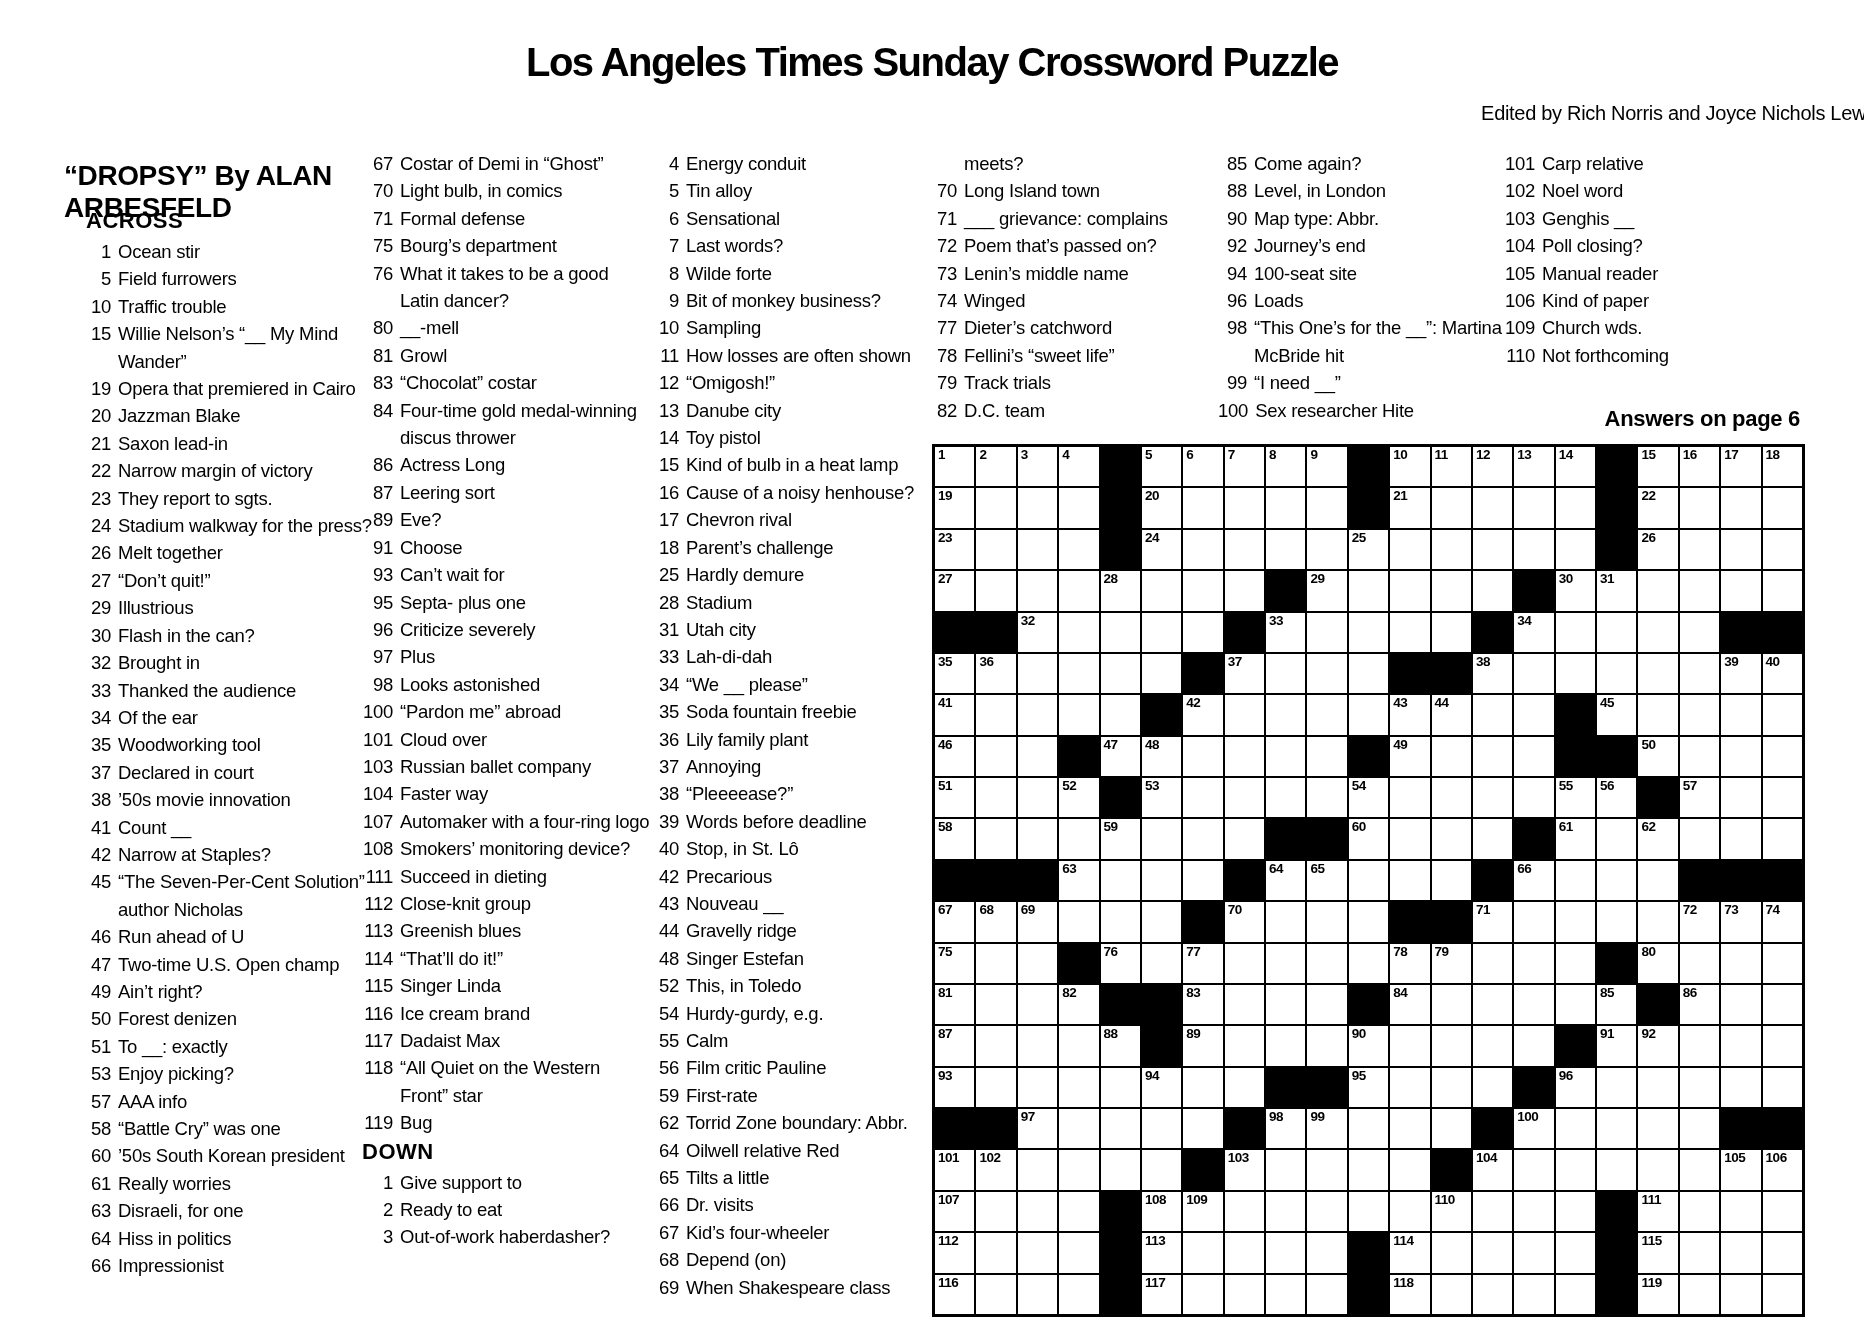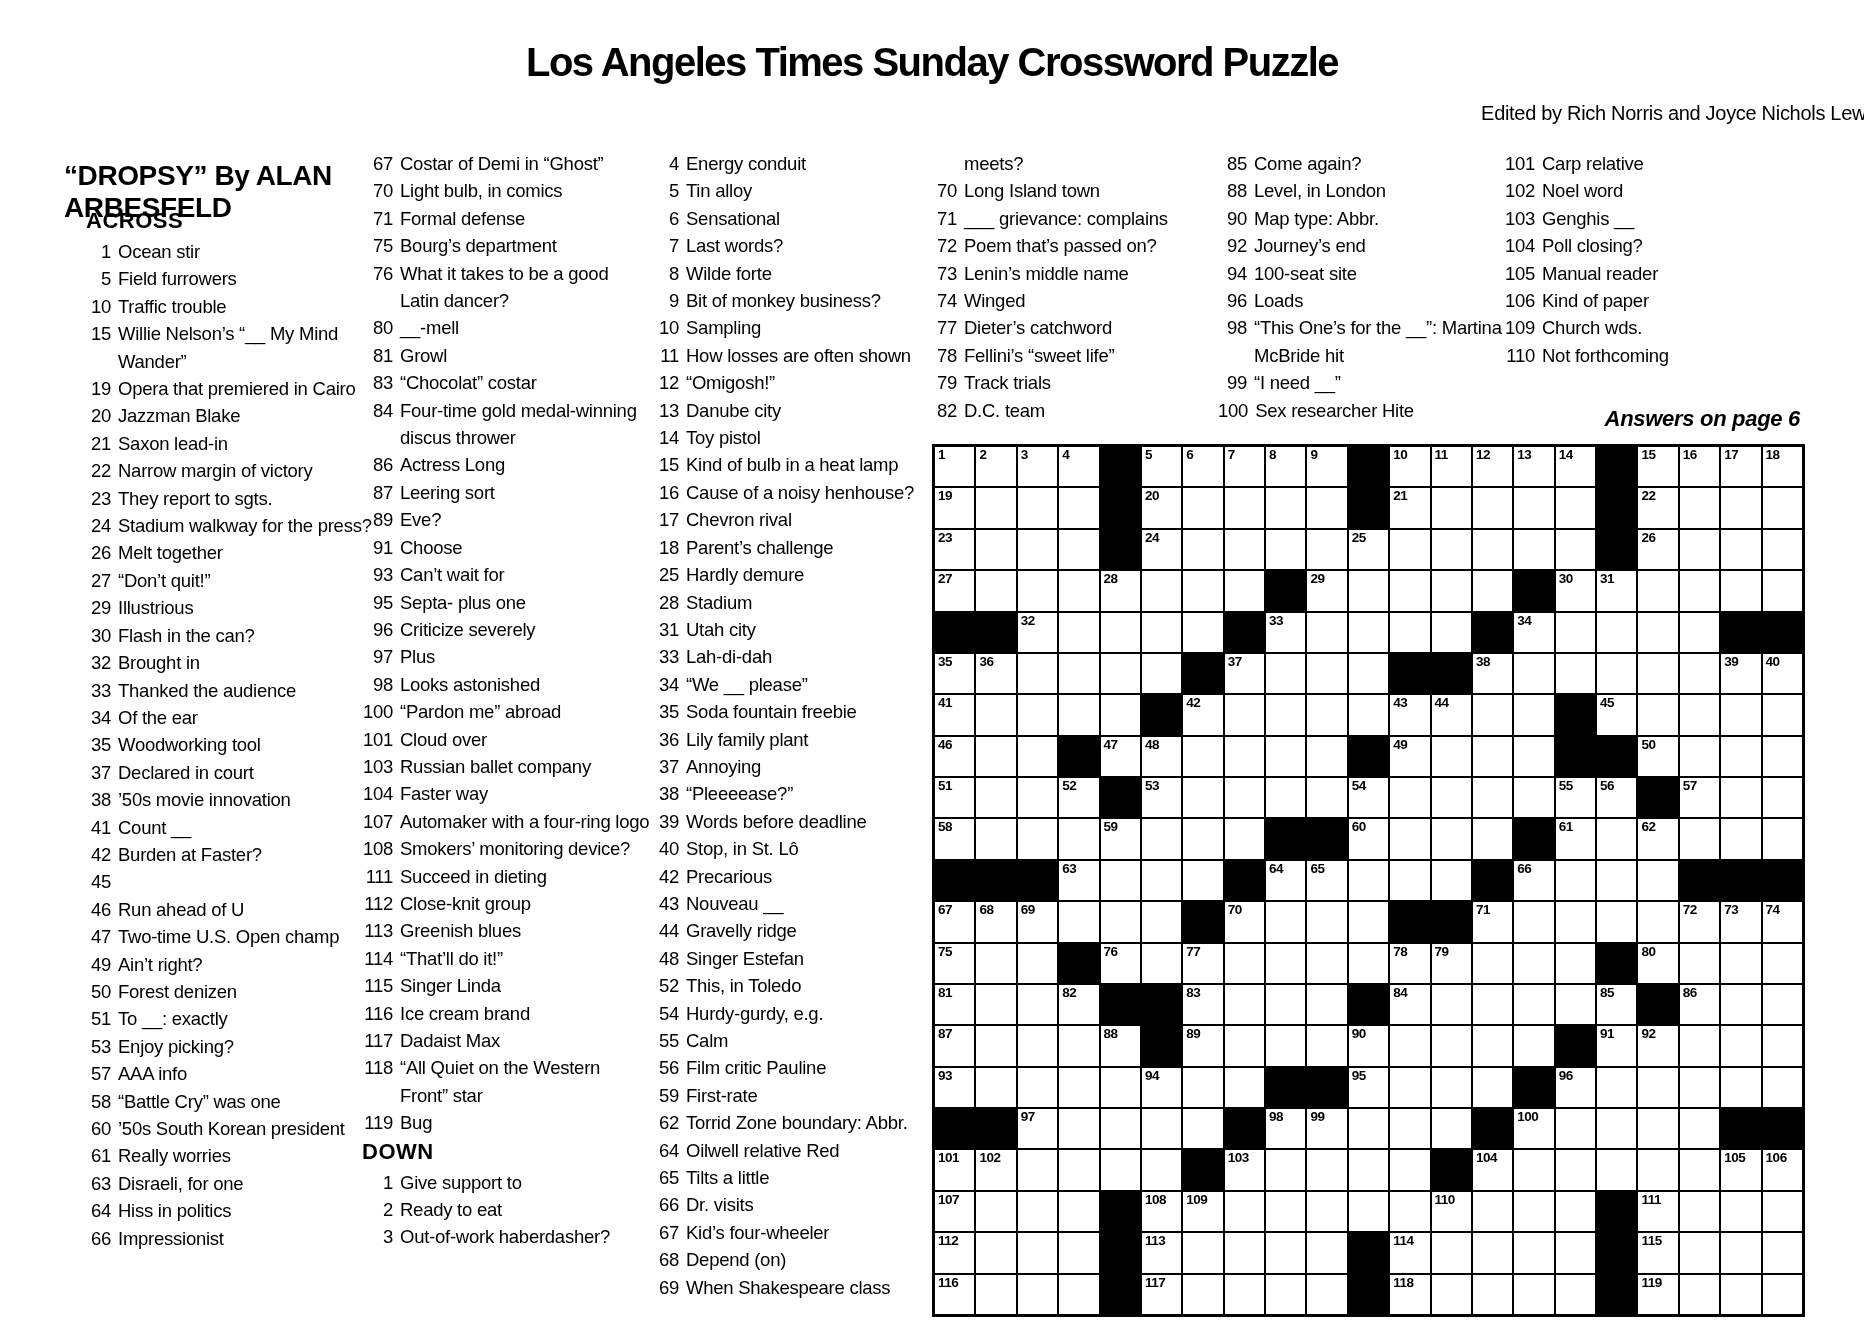--- a/index.html
+++ b/index.html
@@ -18,21 +18,21 @@
   .col4{left:932px;width:292px;--numw:32px;}
   .col5{left:1218px;width:284px;--numw:36px;}
   .col6{left:1502px;width:298px;--numw:40px;}
   .clue-heading{font-size:22px;font-weight:bold;letter-spacing:0.5px;
                 line-height:30px;margin-bottom:2px;}
   .clue-heading.gap{}
   .clue{display:flex;font-size:18.5px;line-height:27.4px;letter-spacing:-0.25px;}
   .cnum{flex:0 0 var(--numw,32px);text-align:right;padding-right:7px;box-sizing:border-box;}
   .ctext{flex:1;}
   .answers-note{position:absolute;left:1500px;top:406px;width:300px;text-align:right;
-                font-size:22px;font-weight:bold;font-style:italic;letter-spacing:-0.3px;}
+                font-size:22px;font-weight:bold;letter-spacing:-0.3px;}
   #grid{position:absolute;left:932px;top:444px;width:869px;height:869px;
         border:2.5px solid #000;background:#fff;box-sizing:content-box;
         display:grid;grid-template-columns:repeat(21,1fr);grid-template-rows:repeat(21,1fr);}
   .cell{border:1px solid #000;position:relative;background:#fff;box-sizing:border-box;}
   .cell.black{background:#000;}
   .gnum{position:absolute;top:0px;left:3px;font-size:13.5px;font-weight:bold;
         letter-spacing:-0.5px;line-height:16px;}
 </style>
 </head>
 <body>
@@ -123,24 +123,25 @@
       <div class="clue">
         <span class="cnum">38</span>
         <span class="ctext">’50s movie innovation</span>
       </div>
       <div class="clue">
         <span class="cnum">41</span>
         <span class="ctext">Count __</span>
       </div>
       <div class="clue">
         <span class="cnum">42</span>
-        <span class="ctext">Burden at Faster?</span>
+        <span class="ctext">Narrow at Staples?</span>
       </div>
       <div class="clue">
         <span class="cnum">45</span>
+        <span class="ctext">“The Seven-Per-Cent Solution” author Nicholas</span>
       </div>
       <div class="clue">
         <span class="cnum">46</span>
         <span class="ctext">Run ahead of U</span>
       </div>
       <div class="clue">
         <span class="cnum">47</span>
         <span class="ctext">Two-time U.S. Open champ</span>
       </div>
       <div class="clue">

